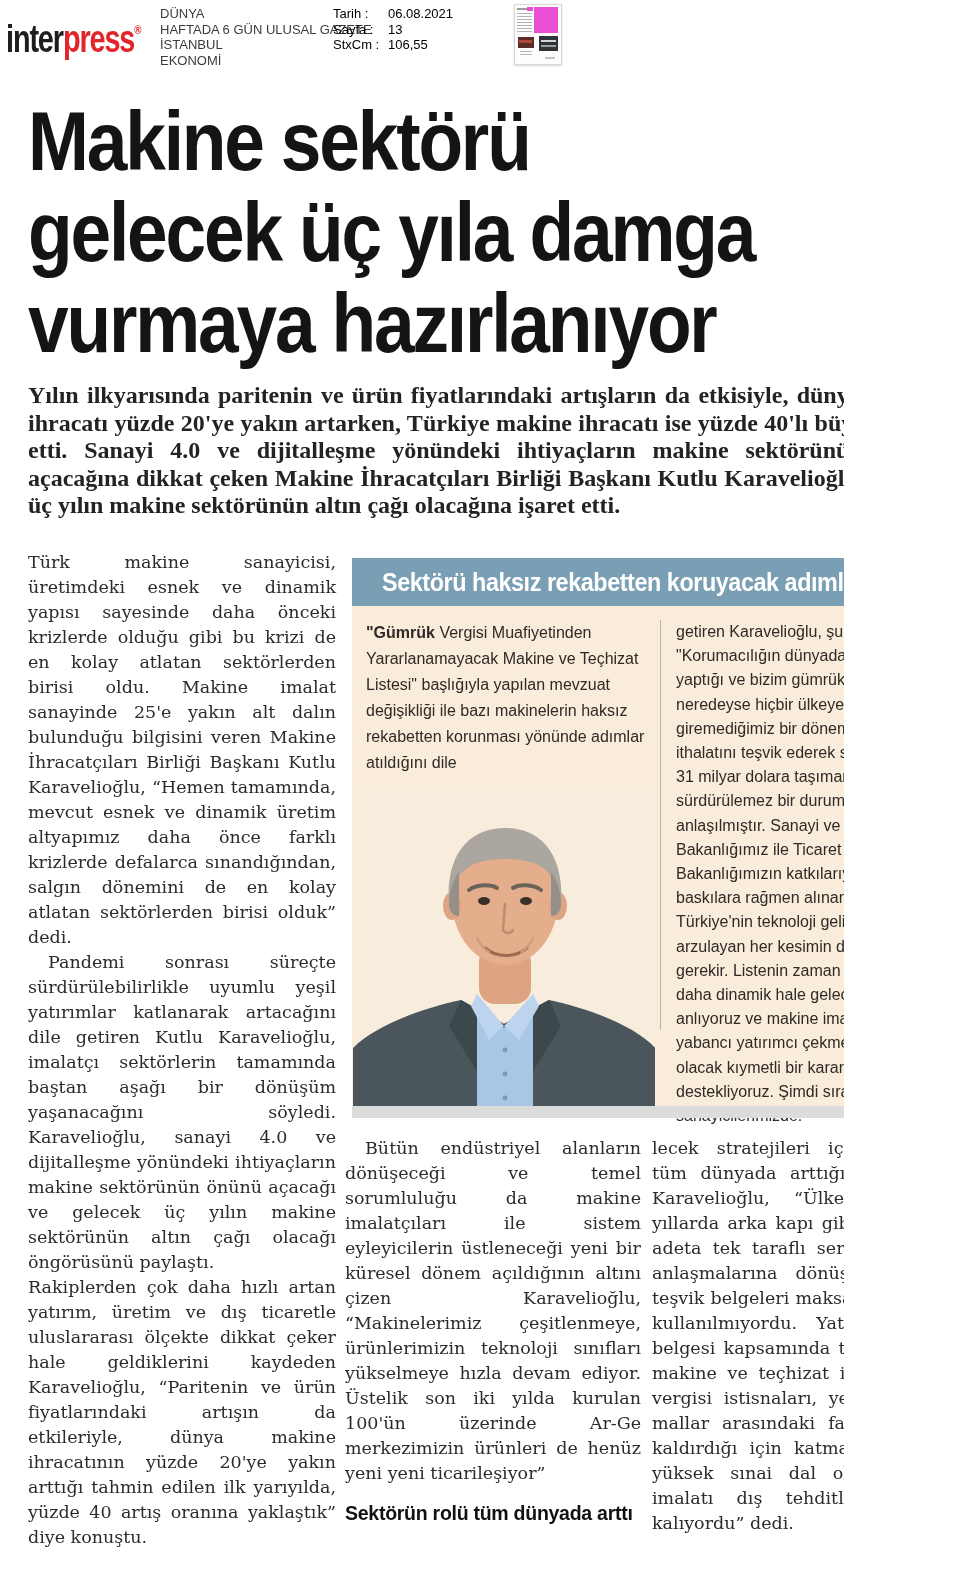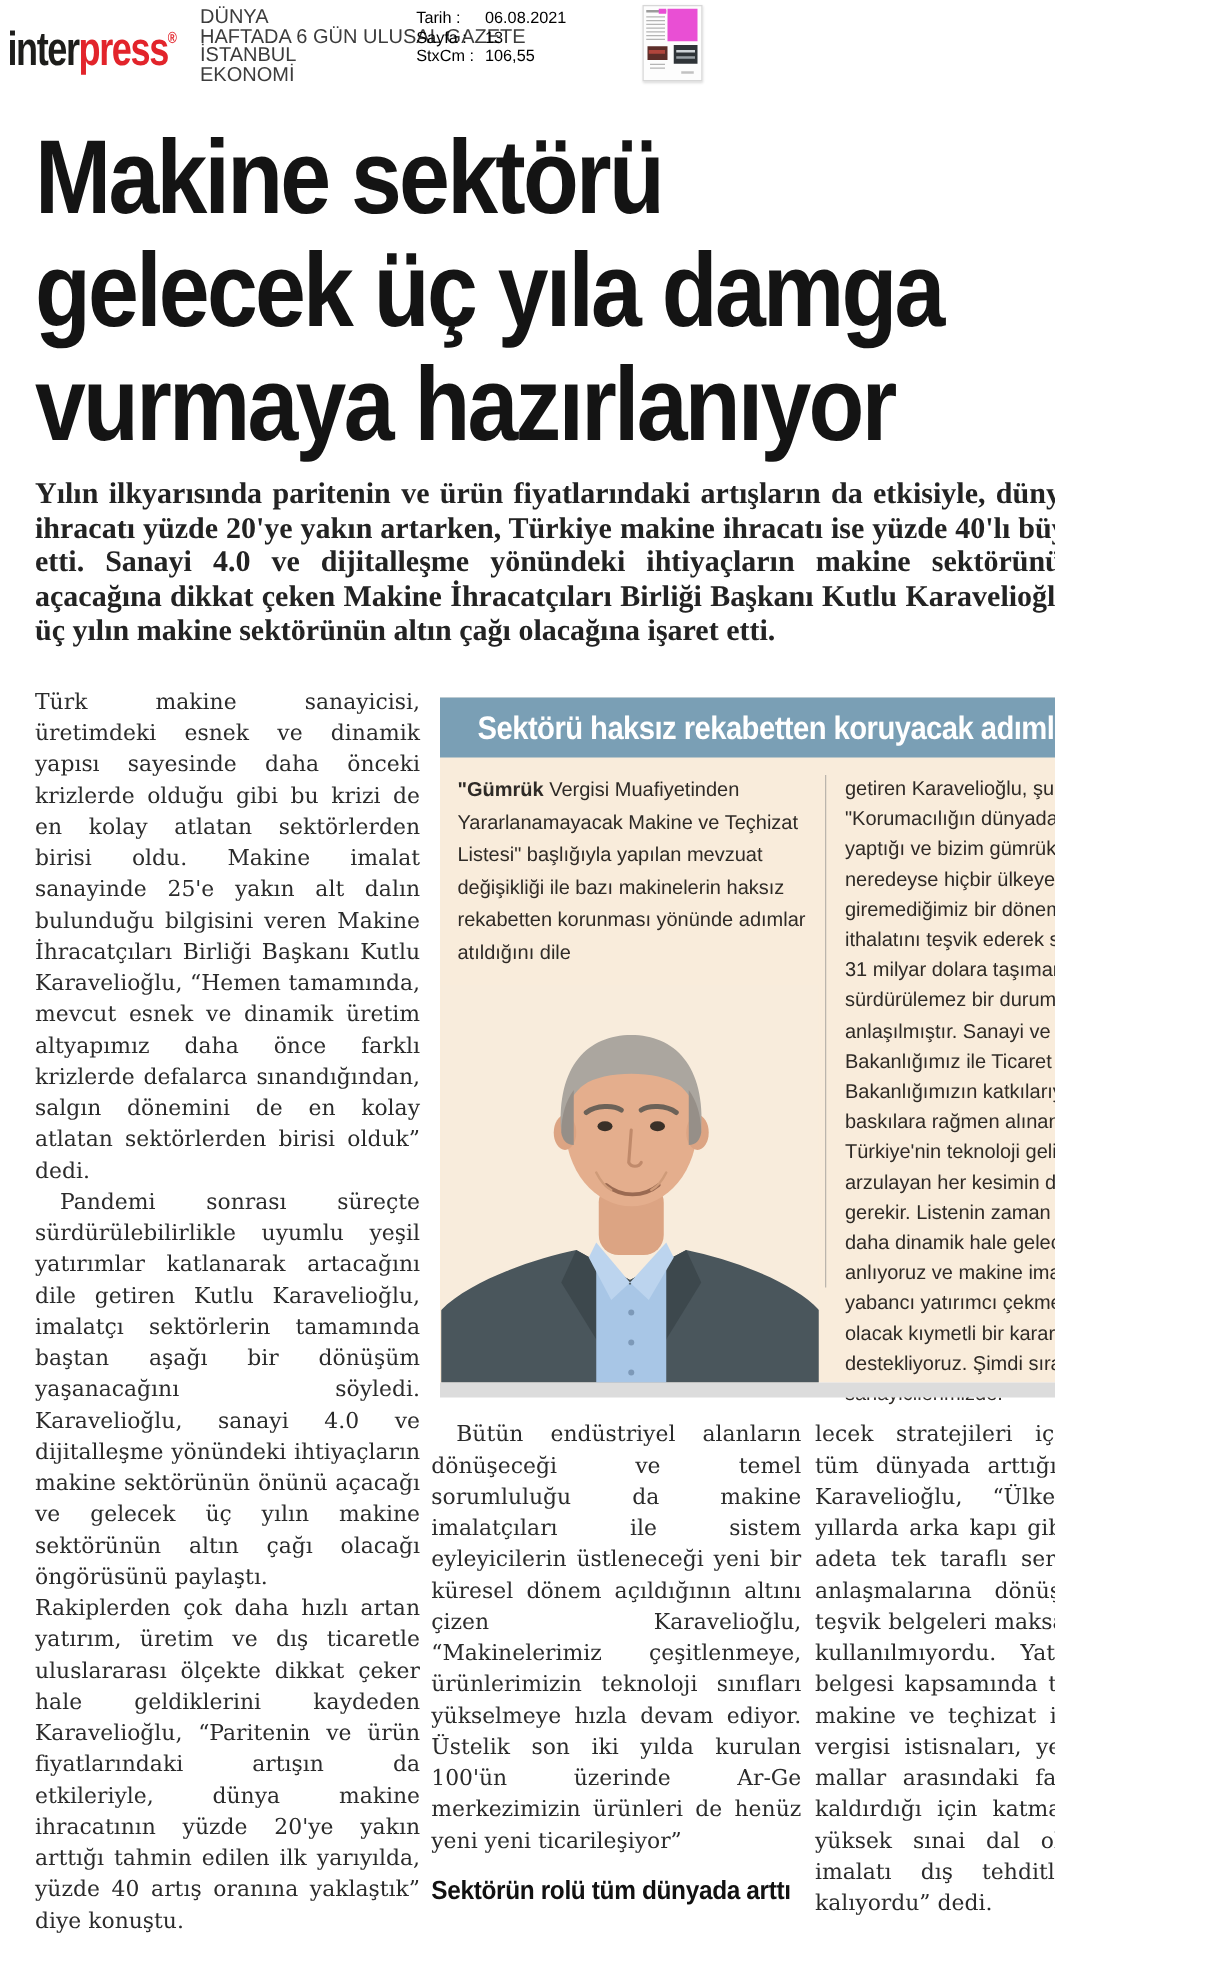--- a/index.html
+++ b/index.html
@@ -5,21 +5,21 @@
   html,body{margin:0;padding:0;background:#ffffff;}
   .page{position:relative;width:844px;height:1574px;background:#ffffff;overflow:hidden;
         font-family:"Liberation Sans",sans-serif;color:#272727;}
 
   
   .logo{position:absolute;left:6px;top:8px;font-weight:800;font-size:38px;letter-spacing:-1.5px;
         transform:scaleX(.76);transform-origin:0 0;white-space:nowrap;line-height:44px;}
   .logo-inter{color:#1d1d1b;}
   .logo-press{color:#e2242b;}
   .logo-reg{color:#e2242b;font-size:13px;letter-spacing:0;vertical-align:18px;font-weight:700;}
-  .pub-info{position:absolute;left:160px;top:6px;font-size:16px;line-height:15.5px;color:#3c3c3c;}
+  .pub-info{position:absolute;left:160px;top:6px;font-size:13px;line-height:15.5px;color:#3c3c3c;}
   .meta{position:absolute;left:333px;top:6px;font-size:13px;line-height:15.5px;color:#000000;}
   .meta-row{display:flex;}
   .meta-label{width:55px;}
   .meta-value{}
   .thumb{position:absolute;left:514px;top:4px;width:46px;height:59px;background:#fdfdfd;
          border:1px solid #d7d7d7;box-shadow:0 1px 2px rgba(0,0,0,.15);}
   .thumb i{position:absolute;display:block;}
 
   
   .headline{position:absolute;left:28px;top:96px;margin:0;font-weight:800;font-size:84px;

